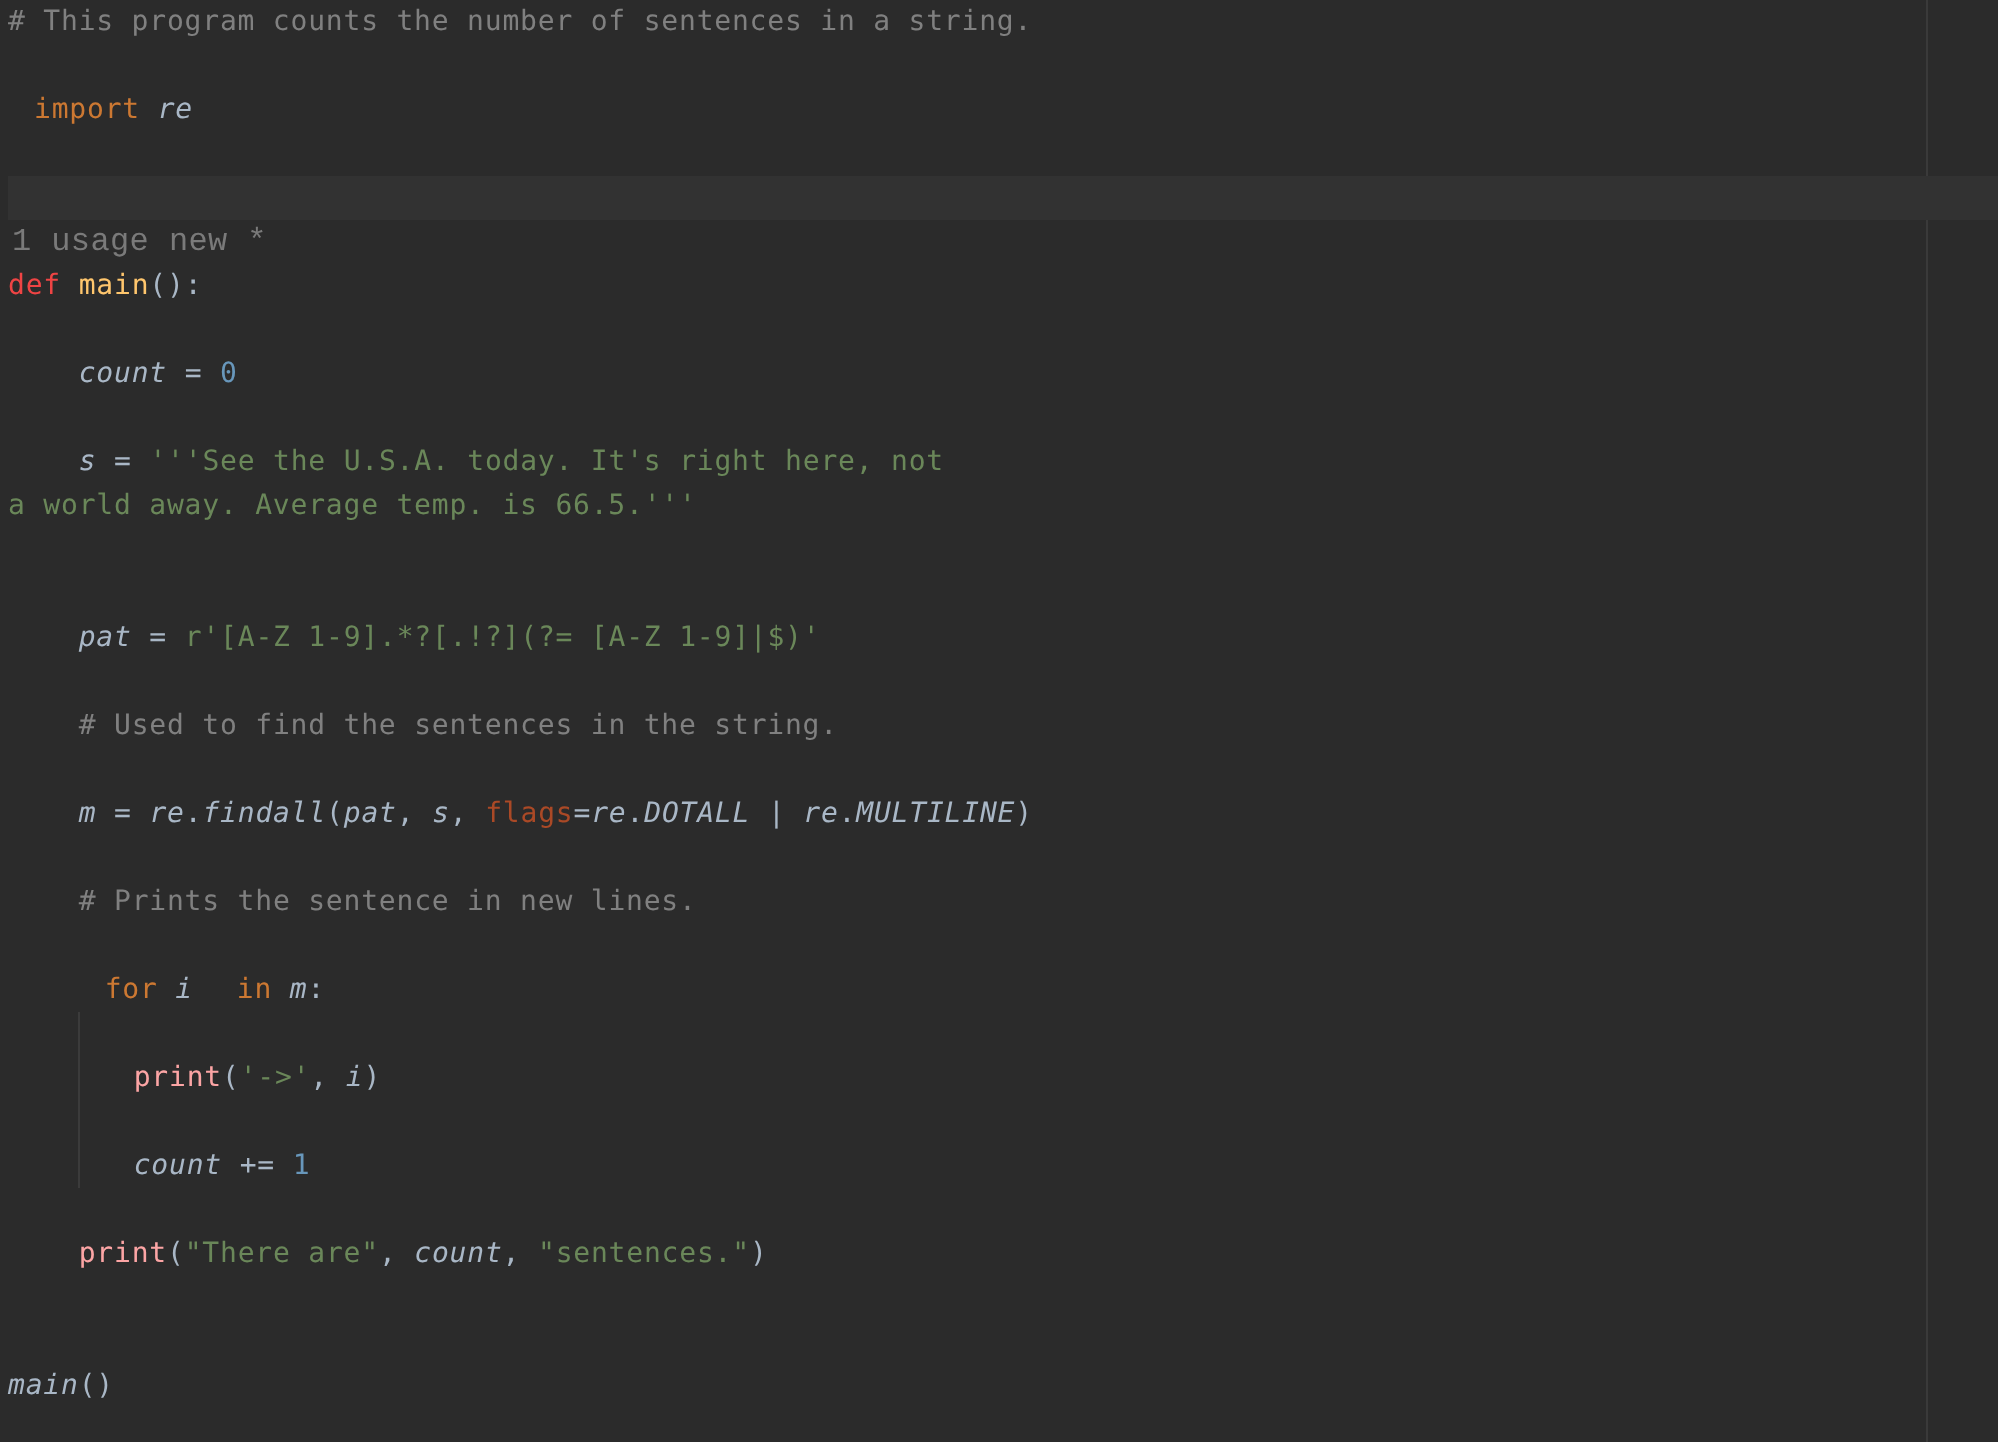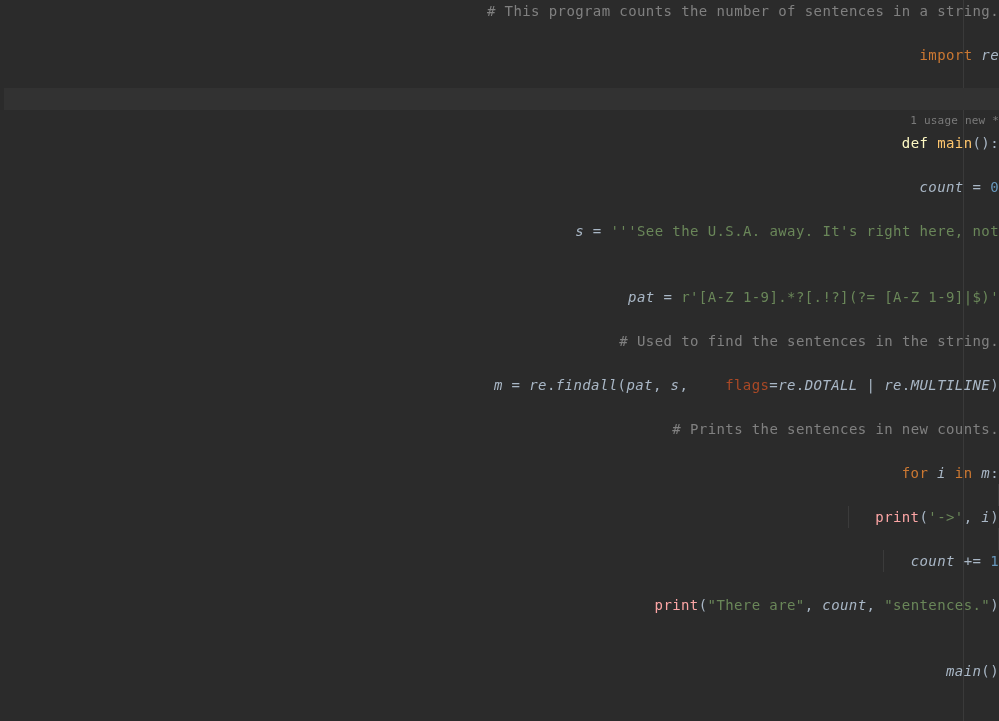--- a/index.html
+++ b/index.html
@@ -9,73 +9,73 @@
     background: #2b2b2b;
     font-family: "Menlo", "Consolas", "DejaVu Sans Mono", monospace;
     font-size: 14px;
     overflow: hidden;
     color: #a9b7c6;
   }
   .editor {
     position: relative;
     width: 100%;
     height: 100%;
-    text-align: right;
   }
   .code-area {
     position: absolute;
     left: 0;
     top: 0;
     right: 0;
     bottom: 0;
     padding-left: 4px;
   }
   .line {
     height: 22px;
     line-height: 22px;
     white-space: pre;
     letter-spacing: 0.4px;
   }
   .line.current {
     background: #323232;
   }
   .hint {
-    font-size: 11px;
+    font-size: 16px;
     color: #7a7a7a;
     letter-spacing: 0.2px;
     padding-left: 2px;
     height: 22px;
     line-height: 22px;
+    font-family: Liberation Mono, monospace;
   }
   .gutter-stub {
     position: absolute;
     left: 0;
     top: 0;
     bottom: 0;
     width: 3px;
     background: #2b2b2b;
   }
   .right-margin {
     position: absolute;
     top: 0;
     bottom: 0;
     left: 963px;
     width: 1px;
     background: #3a3a3a;
   }
   
   .c-comment   { color: #808080; }
-  .c-keyword   { color: #cc7832; }
-  .c-def       { color: #fef9c3; }
+  .c-keyword   { color: #cc7832; margin-left: 13px; }
+  .c-def       { color: #ef4444; }
   .c-funcname  { color: #ffc66d; }
   .c-ident     { color: #a9b7c6; font-style: italic; }
   .c-paren     { color: #a9b7c6; }
   .c-number    { color: #6897bb; }
   .c-string    { color: #6a8759; }
-  .c-kwarg     { color: #aa4926; margin-left: 28px; }
+  .c-kwarg     { color: #aa4926; }
   .c-builtin   { color: #fca5a5; }
   .c-op        { color: #a9b7c6; }
   .indent-guide {
     display: inline-block;
     border-left: 1px solid #3b3b3b;
     height: 22px;
     vertical-align: top;
   }
 </style>
 </head>
@@ -100,40 +100,41 @@
     <div class="hint"><span>1 usage</span><span>   </span><span>new *</span></div>
 
     <div class="line"><span class="c-def">def</span><span> </span><span class="c-funcname">main</span><span class="c-paren">()</span><span class="c-op">:</span></div>
 
     <div class="line"> </div>
 
     <div class="line">    <span class="c-ident">count</span> <span class="c-op">=</span> <span class="c-number">0</span></div>
 
     <div class="line"> </div>
 
-    <div class="line">    <span class="c-ident">s</span> <span class="c-op">=</span> <span class="c-string">'''See the U.S.A. away. It's right here, not</span></div>
+    <div class="line">    <span class="c-ident">s</span> <span class="c-op">=</span> <span class="c-string">'''See the U.S.A. today. It's right here, not</span></div>
+    <div class="line"><span class="c-string">a world away. Average temp. is 66.5.'''</span></div>
 
     <div class="line"> </div>
 
 
     <div class="line"> </div>
 
     <div class="line">    <span class="c-ident">pat</span> <span class="c-op">=</span> <span class="c-string">r</span><span class="c-string">'[A-Z 1-9].*?[.!?](?= [A-Z 1-9]|$)'</span></div>
 
     <div class="line"> </div>
 
     <div class="line">    <span class="c-comment"># Used to find the sentences in the string.</span></div>
 
     <div class="line"> </div>
 
     <div class="line">    <span class="c-ident">m</span> <span class="c-op">=</span> <span class="c-ident">re</span><span class="c-op">.</span><span class="c-ident">findall</span><span class="c-paren">(</span><span class="c-ident">pat</span><span class="c-op">,</span> <span class="c-ident">s</span><span class="c-op">,</span> <span class="c-kwarg">flags</span><span class="c-op">=</span><span class="c-ident">re</span><span class="c-op">.</span><span class="c-ident">DOTALL</span> <span class="c-op">|</span> <span class="c-ident">re</span><span class="c-op">.</span><span class="c-ident">MULTILINE</span><span class="c-paren">)</span></div>
 
     <div class="line"> </div>
 
-    <div class="line">    <span class="c-comment"># Prints the sentences in new counts.</span></div>
+    <div class="line">    <span class="c-comment"># Prints the sentence in new lines.</span></div>
 
     <div class="line"> </div>
 
     <div class="line">    <span class="c-keyword">for</span> <span class="c-ident">i</span> <span class="c-keyword">in</span> <span class="c-ident">m</span><span class="c-op">:</span></div>
 
     <div class="line">    <span class="indent-guide"></span></div>
 
     <div class="line">    <span class="indent-guide"></span>   <span class="c-builtin">print</span><span class="c-paren">(</span><span class="c-string">'-&gt;'</span><span class="c-op">,</span> <span class="c-ident">i</span><span class="c-paren">)</span></div>
 
     <div class="line">    <span class="indent-guide"></span></div>

